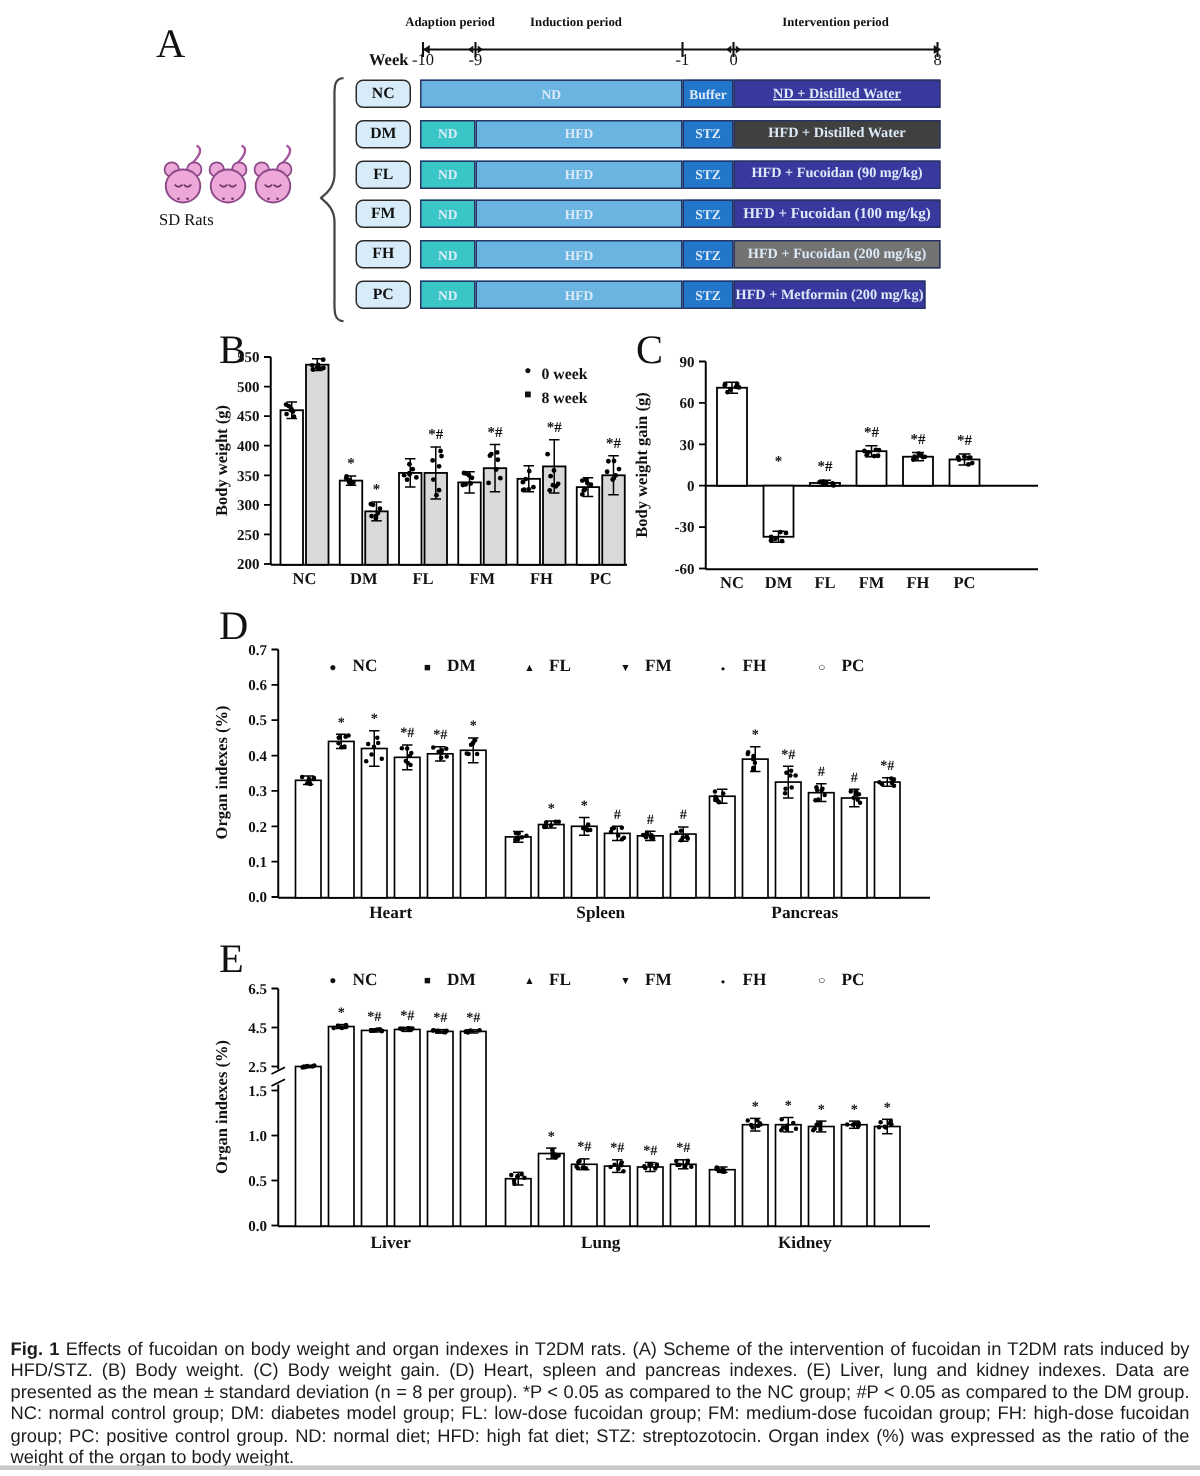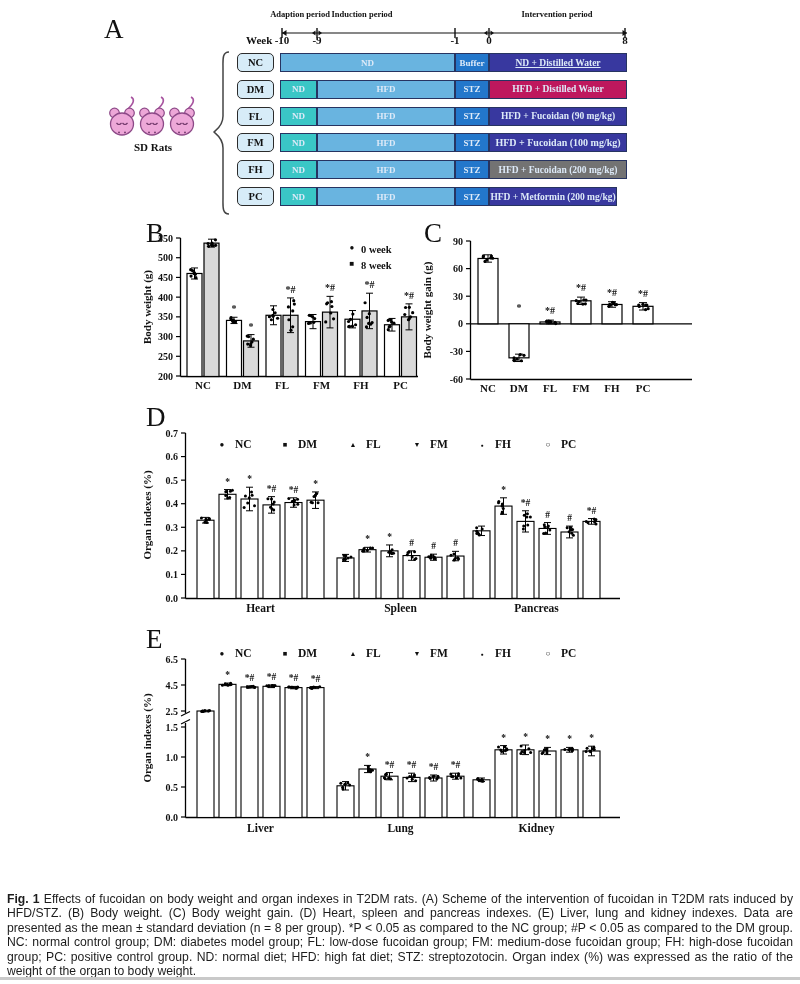--- a/index.html
+++ b/index.html
@@ -7,35 +7,35 @@
        font-family:"Liberation Serif",serif;color:#111}
   .abs{position:absolute}
   .plabel{position:absolute;font-size:27px;font-family:"Liberation Serif",serif;color:#111}
   #panelA .seg{position:absolute;display:flex;align-items:center;justify-content:center;
        box-sizing:border-box;border:1.5px solid #273461;color:#ddeaf8;font-weight:bold;
        font-size:9px;white-space:nowrap;overflow:hidden}
   #panelA .gbox{position:absolute;box-sizing:border-box;border:1.6px solid #2b2b2b;border-radius:5px;
        background:#d7ecf8;display:flex;align-items:center;justify-content:center;
        font-weight:bold;font-size:10.5px;color:#111}
   #panelA .ptxt{position:absolute;transform:translateX(-50%);font-weight:bold;font-size:8.5px;white-space:nowrap}
-  #panelA .wk{position:absolute;transform:translateX(-50%);font-weight:bold;font-size:11px}
+  #panelA .wk{position:absolute;transform:translateX(-50%);font-weight:normal;font-size:11px}
   #panelA .wkl{position:absolute;font-weight:bold;font-size:11px}
-  #panelA .ratlbl{position:absolute;font-weight:bold;font-size:11px;text-align:center}
+  #panelA .ratlbl{position:absolute;font-weight:normal;font-size:11px;text-align:left}
   .caption{position:absolute;left:7px;top:892px;width:786px;font-family:"Liberation Sans",sans-serif;
        font-size:12.2px;line-height:1.18;color:#1c1c1c;text-align:justify}
   svg text{font-family:"Liberation Serif",serif;fill:#111}
   .botline{position:absolute;left:0;top:977px;width:800px;height:3px;background:#c9c9c9}
 </style>
 </head>
 <body>
 
 <div id="panelA" class="abs" style="left:0;top:0;width:800px;height:216px">
   <div class="plabel" style="left:104px;top:14px">A</div>
 <div class="ptxt" style="left: 300px; top: 9px;">Adaption period</div>
-    <div class="ptxt" style="left: 362px; top: 9px;">Induction period</div>
+    <div class="ptxt" style="left: 384px; top: 9px;">Induction period</div>
     <div class="ptxt" style="left: 557px; top: 9px;">Intervention period</div>
     <svg width="420" height="16" style="position: absolute; left: 230px; top: 25px;">
       <line x1="52" y1="8" x2="397" y2="8" stroke="#111" stroke-width="1.2"></line>
       <line x1="52" y1="3" x2="52" y2="13" stroke="#111" stroke-width="1.4"></line>
       <line x1="87" y1="3" x2="87" y2="13" stroke="#111" stroke-width="1.4"></line>
       <line x1="225" y1="3" x2="225" y2="13" stroke="#111" stroke-width="1.4"></line>
       <line x1="259" y1="3" x2="259" y2="13" stroke="#111" stroke-width="1.4"></line>
       <line x1="395" y1="3" x2="395" y2="13" stroke="#111" stroke-width="1.4"></line>
       <path d="M82,8 l3.5,-2.6 v5.2 z" fill="#111"></path>
       <path d="M92,8 l-3.5,-2.6 v5.2 z" fill="#111"></path>
@@ -51,21 +51,21 @@
     <div class="wk" style="left: 489px; top: 34px;">0</div>
     <div class="wk" style="left: 625px; top: 34px;">8</div>
     <div class="gbox" style="left: 237px; top: 53px; width: 37px; height: 19px;">NC</div>
     <div class="seg" style="left: 280px; top: 53px; width: 175px; height: 19px; background: rgb(105, 180, 224);">ND</div>
     <div class="seg" style="left: 455px; top: 53px; width: 34px; height: 19px; background: rgb(35, 119, 203);">Buffer</div>
     <div class="seg" style="left: 489px; top: 53px; width: 138px; height: 19px; background: rgb(56, 56, 159); font-size: 9.5px; text-decoration: underline;">ND + Distilled Water</div>
     <div class="gbox" style="left: 237px; top: 79.8px; width: 37px; height: 19px;">DM</div>
     <div class="seg" style="left: 280px; top: 79.8px; width: 37px; height: 19px; background: rgb(58, 198, 198);">ND</div>
     <div class="seg" style="left: 317px; top: 79.8px; width: 138px; height: 19px; background: rgb(105, 180, 224);">HFD</div>
     <div class="seg" style="left: 455px; top: 79.8px; width: 34px; height: 19px; background: rgb(35, 119, 203);">STZ</div>
-    <div class="seg" style="left: 489px; top: 79.8px; width: 138px; height: 19px; background: #be185d; font-size: 9.5px;">HFD + Distilled Water</div>
+    <div class="seg" style="left: 489px; top: 79.8px; width: 138px; height: 19px; background: #404040; font-size: 9.5px;">HFD + Distilled Water</div>
     <div class="gbox" style="left: 237px; top: 106.6px; width: 37px; height: 19px;">FL</div>
     <div class="seg" style="left: 280px; top: 106.6px; width: 37px; height: 19px; background: rgb(58, 198, 198);">ND</div>
     <div class="seg" style="left: 317px; top: 106.6px; width: 138px; height: 19px; background: rgb(105, 180, 224);">HFD</div>
     <div class="seg" style="left: 455px; top: 106.6px; width: 34px; height: 19px; background: rgb(35, 119, 203);">STZ</div>
     <div class="seg" style="left: 489px; top: 106.6px; width: 138px; height: 19px; background: rgb(56, 56, 159); font-size: 9.5px;">HFD + Fucoidan (90 mg/kg)</div>
     <div class="gbox" style="left: 237px; top: 133.4px; width: 37px; height: 19px;">FM</div>
     <div class="seg" style="left: 280px; top: 133.4px; width: 37px; height: 19px; background: rgb(58, 198, 198);">ND</div>
     <div class="seg" style="left: 317px; top: 133.4px; width: 138px; height: 19px; background: rgb(105, 180, 224);">HFD</div>
     <div class="seg" style="left: 455px; top: 133.4px; width: 34px; height: 19px; background: rgb(35, 119, 203);">STZ</div>
     <div class="seg" style="left: 489px; top: 133.4px; width: 138px; height: 19px; background: rgb(56, 56, 159); font-size: 10px;">HFD + Fucoidan (100 mg/kg)</div>

